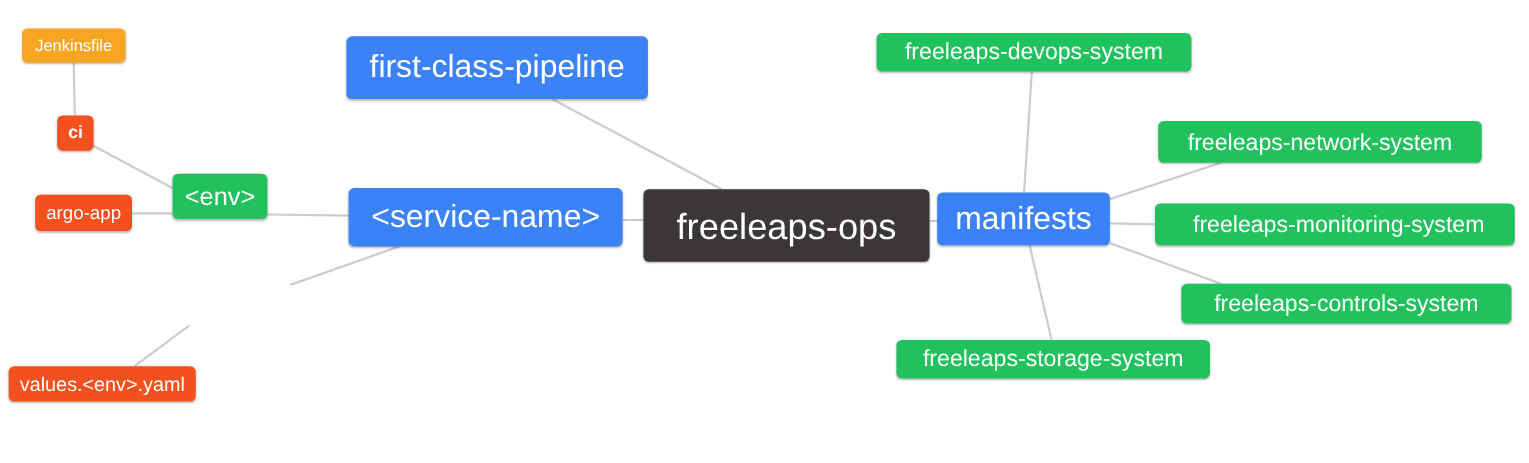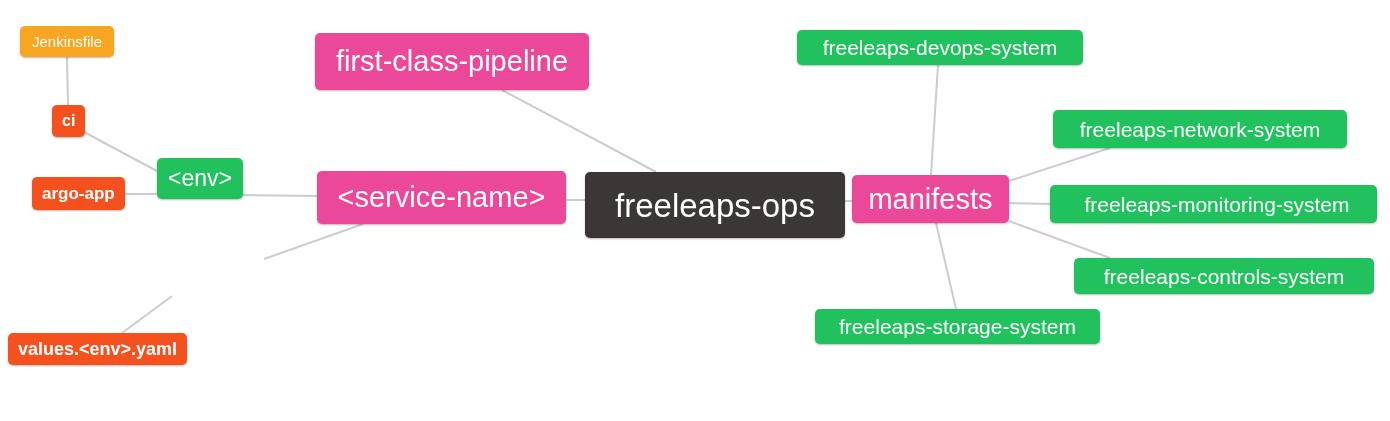--- a/index.html
+++ b/index.html
@@ -10,23 +10,23 @@
   }
   #edges{position:absolute;left:0;top:0;width:1390px;height:421px;}
   #edges line{stroke:#cccccc;stroke-width:2;}
   .node{
     position:absolute;display:flex;align-items:center;justify-content:center;
     box-sizing:border-box;color:#ffffff;border-radius:5px;white-space:nowrap;
     box-shadow:0 1px 2px rgba(0,0,0,0.28);cursor:pointer;line-height:1;
     padding:0 10px;
   }
   .c-root  {background:#3b3737;}
-  .c-blue  {background:#ec4899;}
+  .c-blue  {background:#3b82f6;}
   .c-green {background:#21c25e;}
-  .c-red   {background:#f4511e;font-weight:bold;}
+  .c-red   {background:#f4511e;}
   .c-orange{background:#f8a621;}
 
   
   .n-jenkinsfile {left:20px;  top:26px;  min-width:94px;  height:31px; font-size:15px;}
   .n-ci          {left:52px;  top:105px; min-width:32px;  height:32px; font-size:16px; font-weight:bold;}
   .n-argo        {left:32px;  top:177px; min-width:88px;  height:33px; font-size:17px;}
   .n-env         {left:157px; top:158px; min-width:86px;  height:41px; font-size:23px;}
   .n-pipeline    {left:315px; top:33px;  min-width:274px; height:57px; font-size:29px;}
   .n-service     {left:317px; top:171px; min-width:249px; height:53px; font-size:29px;text-align:center;}
   .n-root        {left:585px; top:172px; min-width:260px; height:66px; font-size:33px;}

